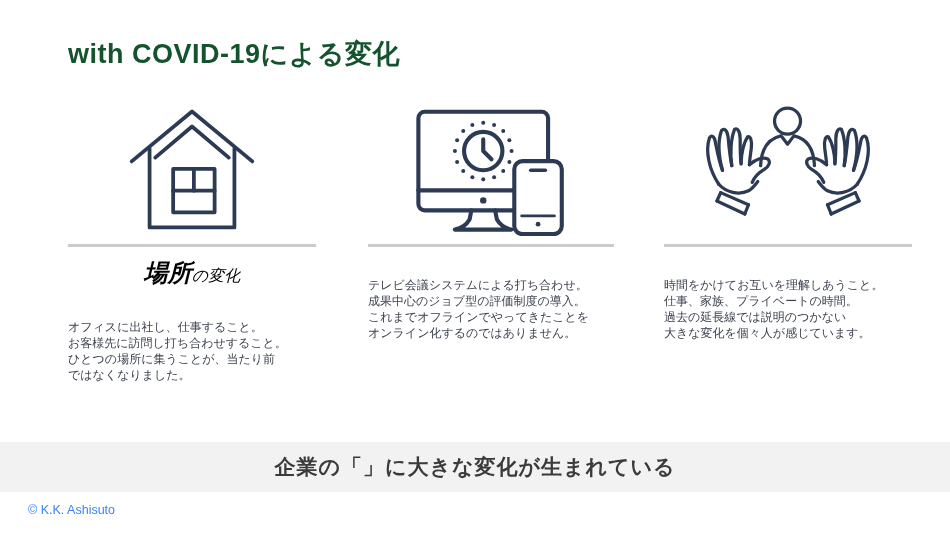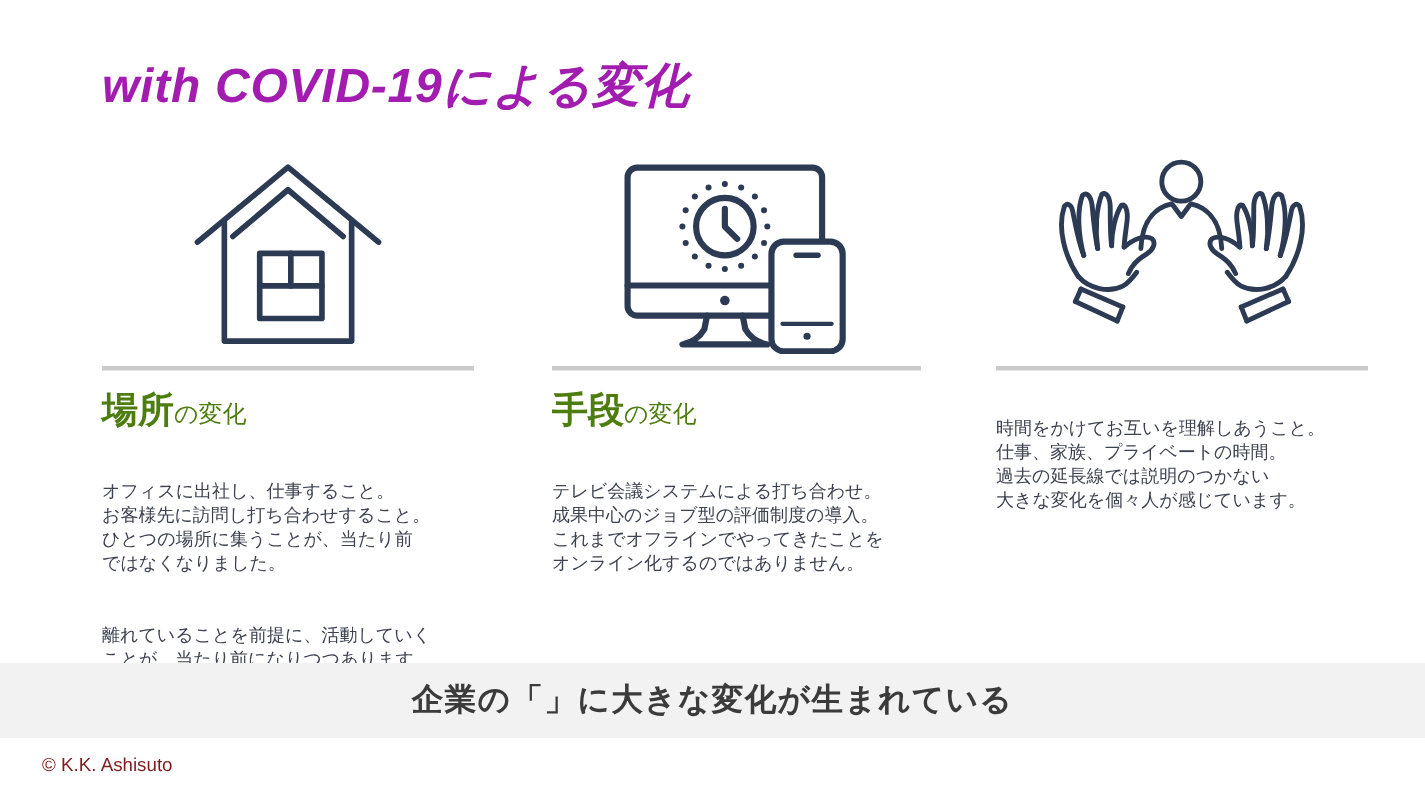--- a/index.html
+++ b/index.html
@@ -11,25 +11,24 @@
     width: 950px;
     height: 534px;
     background: #ffffff;
     overflow: hidden;
   }
 
   .slide-title {
     position: absolute;
     left: 68px;
     top: 36px;
-    font-size: 32px;
+    font-size: 27px;
     font-weight: bold;
-    color: #a21caf;
+    color: #14532d;
     letter-spacing: 0.5px;
-    font-style: italic;
   }
 
   .col {
     position: absolute;
     top: 95px;
   }
   .col-1 { left: 68px;  width: 248px; }
   .col-2 { left: 368px; width: 246px; }
   .col-3 { left: 664px; width: 248px; }
 
@@ -42,23 +41,24 @@
   .icon-wrap svg { display: block; }
 
   .divider {
     height: 3px;
     background: #cbcbcb;
     margin-top: 4px;
   }
 
   .col-heading {
     margin-top: 10px;
-    text-align: left;
-    color: #4d7c0f;
+    text-align: center;
+    color: #000000;
     white-space: nowrap;
+    font-style: italic;
   }
   .col-heading .main {
     font-size: 24px;
     font-weight: bold;
   }
   .col-heading .sub {
     font-size: 16px;
     font-weight: 500;
   }
 
@@ -89,21 +89,21 @@
     text-align: right;
   }
   .banner .base { font-size: 21px; }
   .banner .highlight { font-size: 26px; color: #f0953e; }
 
   .footer {
     position: absolute;
     left: 28px;
     top: 503px;
     font-size: 12.5px;
-    color: #7f1d1d;
+    color: #3b82f6;
   }
 
   .icon-stroke {
     fill: none;
     stroke: #2c3a54;
     stroke-linecap: round;
     stroke-linejoin: round;
   }
   .icon-fill { fill: #2c3a54; stroke: none; }
   .icon-white { fill: #ffffff; stroke: #2c3a54; }
@@ -130,22 +130,20 @@
     </div>
     <div class="divider"></div>
     <div class="col-heading">
       <span class="main">場所</span><span class="sub">の変化</span>
     </div>
     <div class="col-body">
       <div class="para1">オフィスに出社し、仕事すること。
 お客様先に訪問し打ち合わせすること。
 ひとつの場所に集うことが、当たり前
 ではなくなりました。</div>
-      <div class="para2">離れていることを前提に、活動していく
-ことが、当たり前になりつつあります。</div>
     </div>
   </div>
 
   <div class="col col-2">
     <div class="icon-wrap">
       <svg width="160" height="137" viewBox="0 0 175 150">
         <g class="icon-stroke" stroke-width="4.5">
           <rect x="8" y="14" width="142" height="108" rx="7"></rect>
           <line x1="8" y1="100" x2="150" y2="100"></line>
           <path d="M66,122 L64,132 C60,139 53,142 48,143 L110,143 C105,142 98,139 94,132 L92,122"></path>
@@ -173,23 +171,20 @@
         </g>
         <rect class="icon-white" x="113" y="68" width="52" height="80" rx="9" stroke-width="4.5"></rect>
         <g class="icon-stroke">
           <line x1="131" y1="78" x2="147" y2="78" stroke-width="4"></line>
           <line x1="121" y1="128" x2="157" y2="128" stroke-width="3"></line>
         </g>
         <circle class="icon-fill" cx="139" cy="137" r="2.6"></circle>
       </svg>
     </div>
     <div class="divider"></div>
-    <div class="col-heading">
-      <span class="main">手段</span><span class="sub">の変化</span>
-    </div>
     <div class="col-body">
       <div class="para1">テレビ会議システムによる打ち合わせ。
 成果中心のジョブ型の評価制度の導入。
 これまでオフラインでやってきたことを
 オンライン化するのではありません。</div>
     </div>
   </div>
 
   <div class="col col-3">
     <div class="icon-wrap">

